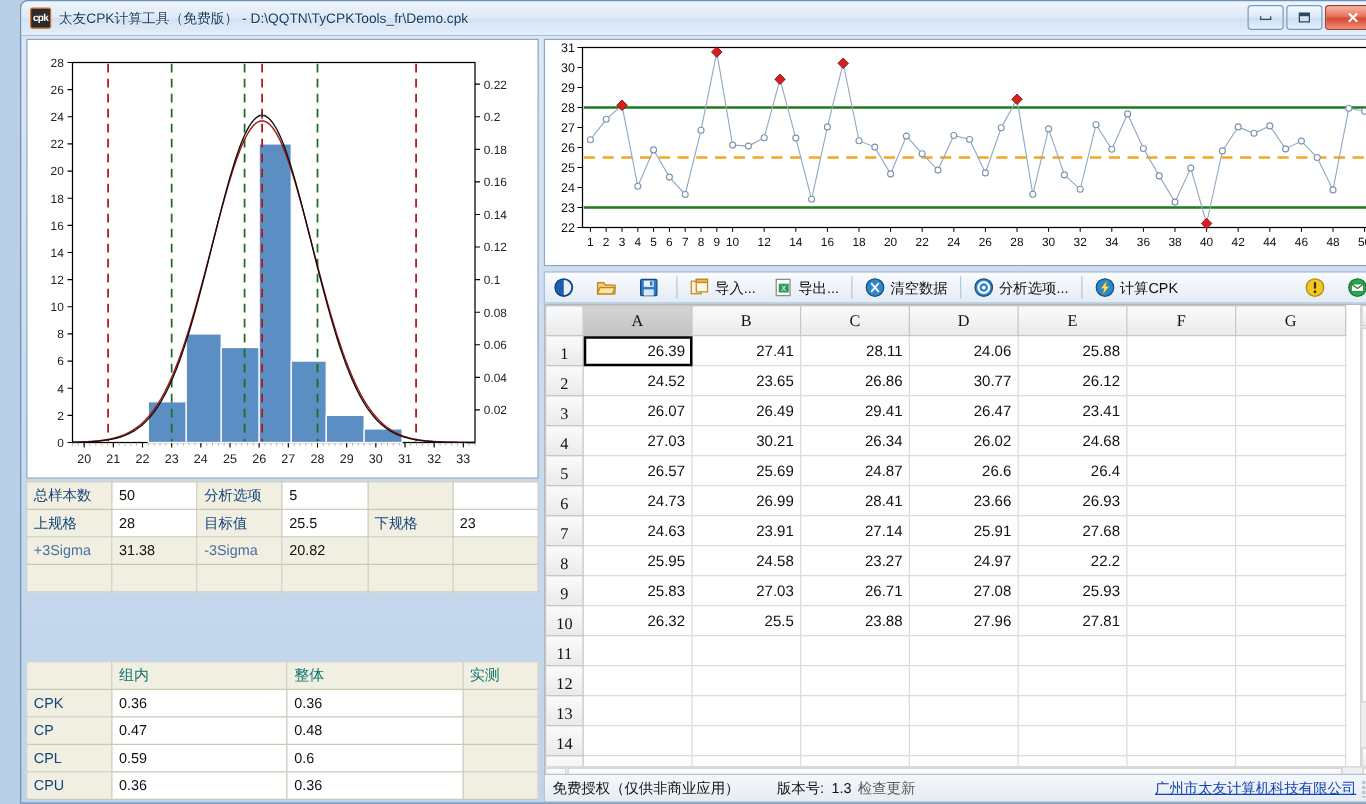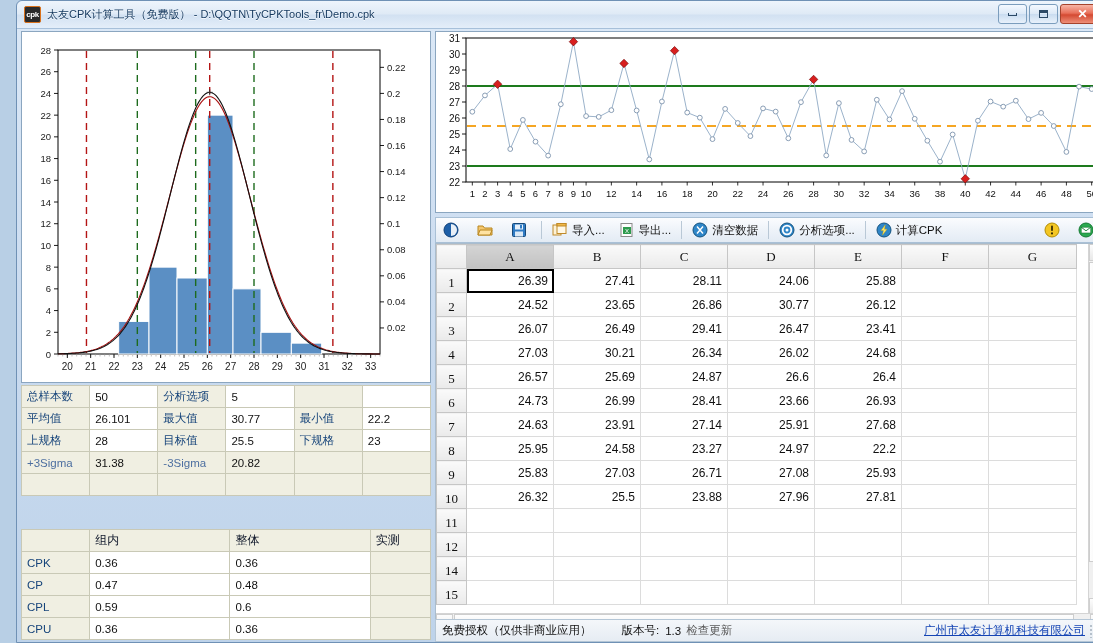--- a/index.html
+++ b/index.html
@@ -68,21 +68,21 @@
   }
   .stat-wrap { position: absolute; left: 0; top: 354px; width: 410px; }
   .cpk-wrap  { position: absolute; left: 0; top: 498px; width: 410px; height: 112px; overflow: hidden; }
   .stat-table td, .cpk-table td {
     border: 1px solid #c9c9b6; height: 22px; padding: 0 5px;
     color: #111; white-space: nowrap; overflow: hidden;
   }
   td.lbl { color: #16447a; background: #f0efe2; }
   td.lbl.sig { color: #4d6fa0; margin-top: 44px; }
   tr.rowalt td { background: #f0efe2; }
-  .cpk-table td.hdr { color: #0f172a; background: #f0efe2; font-size: 12px; }
+  .cpk-table td.hdr { color: #0f766e; background: #f0efe2; font-size: 12px; }
   .cpk-table td.blank { background: #f0efe2; }
 
   
   .right-panel { position: absolute; left: 418px; top: 30px; width: 671px; height: 610px; }
   .ctrl-box {
     position: absolute; left: 0; top: 0; width: 671px; height: 182px;
     background: #fff; border: 1px solid #8ba6c0;
   }
   .toolbar {
     position: absolute; left: 0; top: 186px; width: 671px; height: 26px;
@@ -368,28 +368,20 @@
         <tbody>
           <tr>
             <td class="lbl">总样本数</td>
             <td>50</td>
             <td class="lbl">分析选项</td>
             <td>5</td>
             <td class="lbl"></td>
             <td></td>
           </tr>
           <tr>
-            <td class="lbl">平均值</td>
-            <td>26.101</td>
-            <td class="lbl">最大值</td>
-            <td>30.77</td>
-            <td class="lbl">最小值</td>
-            <td>22.2</td>
-          </tr>
-          <tr>
             <td class="lbl">上规格</td>
             <td>28</td>
             <td class="lbl">目标值</td>
             <td>25.5</td>
             <td class="lbl">下规格</td>
             <td>23</td>
           </tr>
           <tr class="rowalt">
             <td class="lbl sig">+3Sigma</td>
             <td>31.38</td>
@@ -820,20 +812,30 @@
               <th class="rowhdr">12</th>
               <td class="cell"></td>
               <td class="cell"></td>
               <td class="cell"></td>
               <td class="cell"></td>
               <td class="cell"></td>
               <td class="cell"></td>
               <td class="cell"></td>
             </tr>
             <tr>
+              <th class="rowhdr">13</th>
+              <td class="cell"></td>
+              <td class="cell"></td>
+              <td class="cell"></td>
+              <td class="cell"></td>
+              <td class="cell"></td>
+              <td class="cell"></td>
+              <td class="cell"></td>
+            </tr>
+            <tr>
               <th class="rowhdr">14</th>
               <td class="cell"></td>
               <td class="cell"></td>
               <td class="cell"></td>
               <td class="cell"></td>
               <td class="cell"></td>
               <td class="cell"></td>
               <td class="cell"></td>
             </tr>
             <tr>

